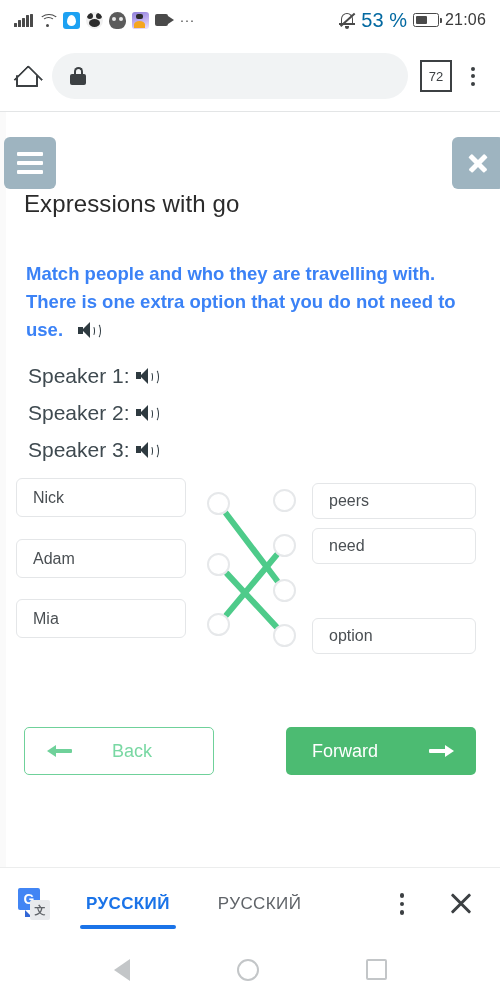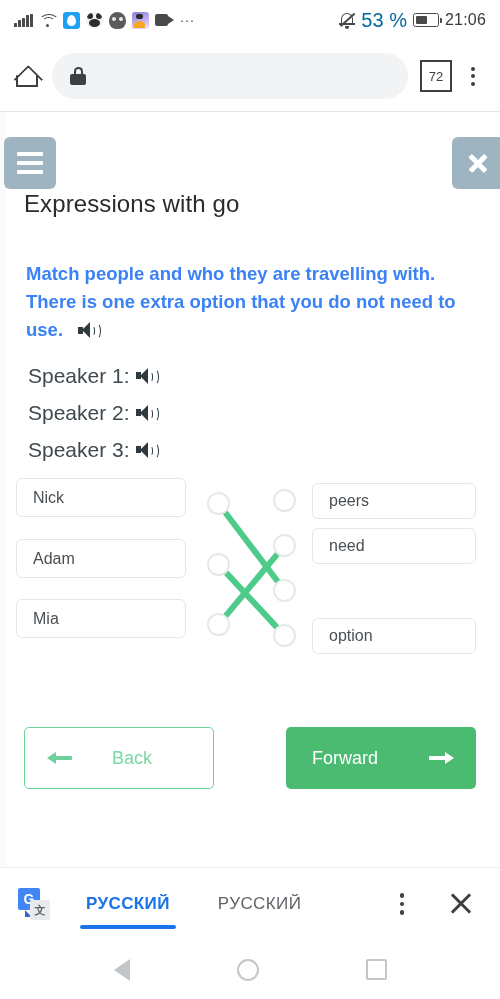--- a/index.html
+++ b/index.html
@@ -120,21 +120,21 @@
     position:absolute;width:23px;height:23px;border-radius:50%;
     border:2.5px solid #e6e8ea;background:#fff;box-sizing:border-box;
   }
   .links{position:absolute;left:0;top:0;width:500px;height:185px;}
 
   
   .navbtns{position:absolute;left:0;top:615px;width:500px;height:70px;}
   .btn{
     position:absolute;box-sizing:border-box;border-radius:5px;
     display:flex;align-items:center;justify-content:space-between;
-    padding:0 22px;font-size:18px;height:62px;
+    padding:0 22px;font-size:18px;height:48px;
   }
   .btn-back{left:24px;width:190px;background:#fff;border:1.5px solid #6fd19a;color:#79d8a3;}
   .btn-fwd{right:24px;width:190px;background:#4cbb72;border:none;color:#fff;}
   .arrow{position:relative;width:26px;height:16px;flex:none;}
   .arrow .sh{position:absolute;top:6px;height:4px;border-radius:1px;}
   .arrow .hd{position:absolute;top:2px;width:0;height:0;
     border-top:6px solid transparent;border-bottom:6px solid transparent;}
   .arrow.l .sh{left:8px;width:17px;background:#6fd19a;}
   .arrow.l .hd{left:0;border-right:9px solid #6fd19a;}
   .arrow.r .sh{left:1px;width:17px;background:#fff;}

